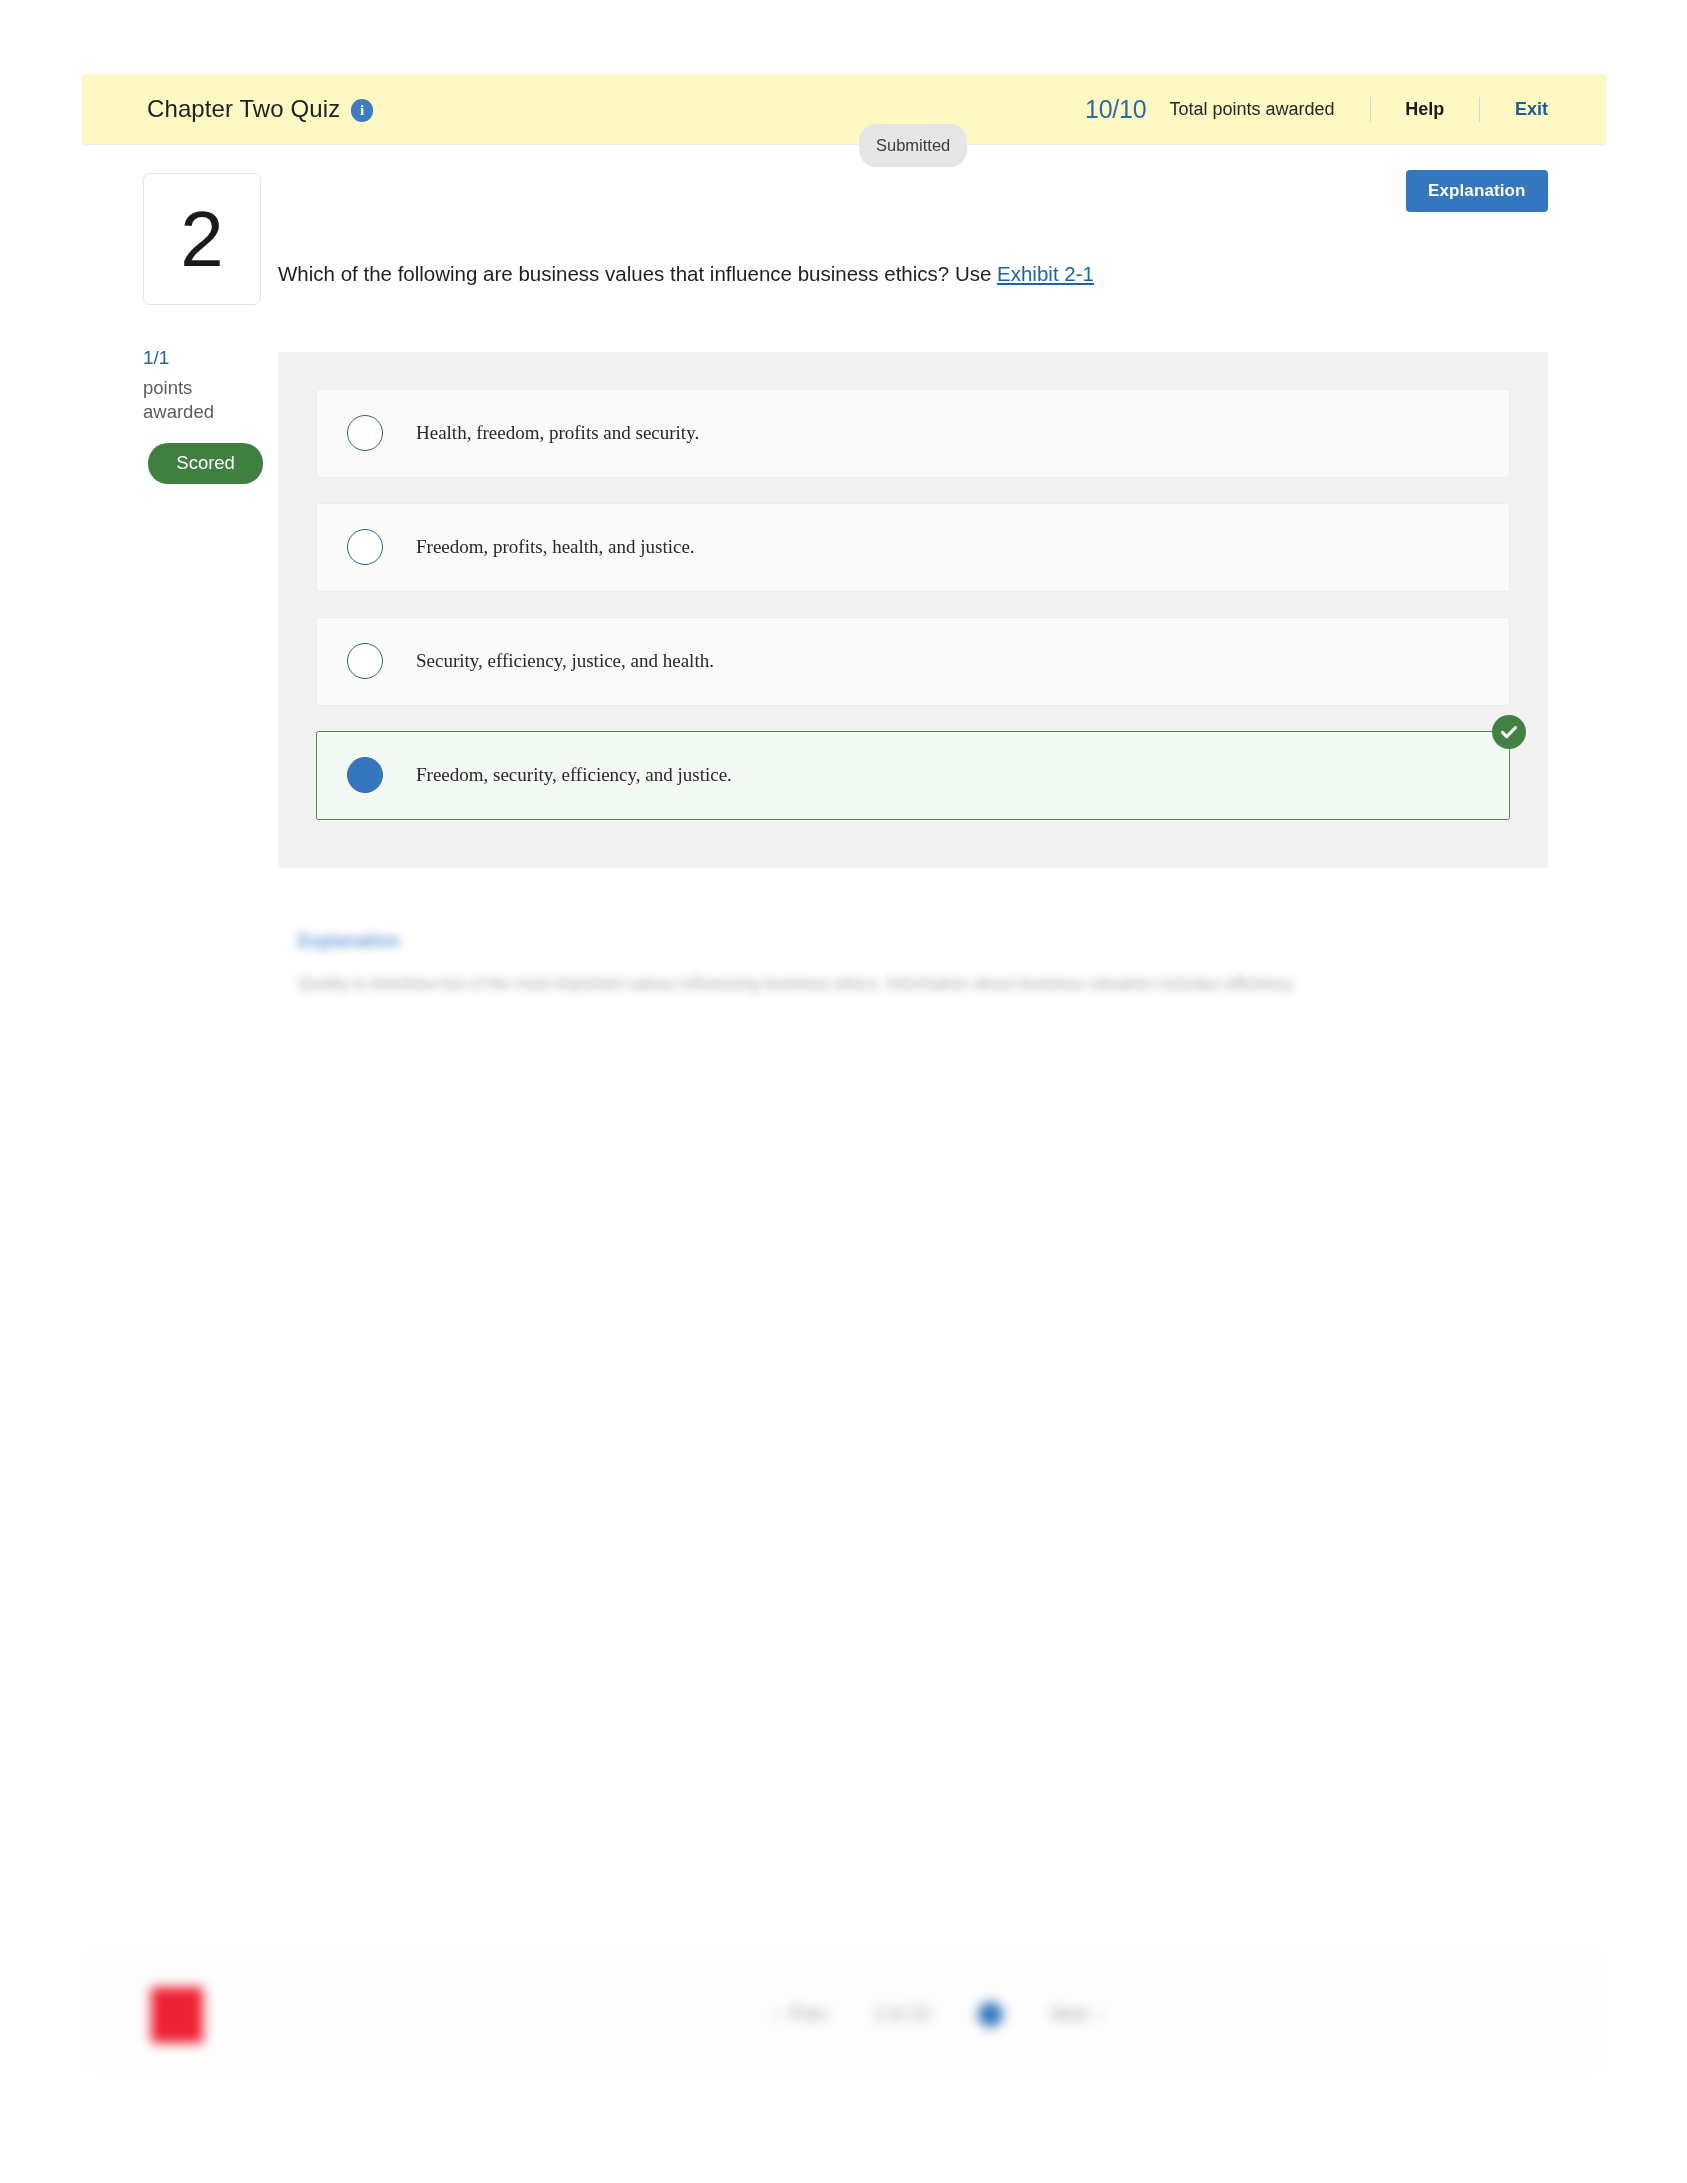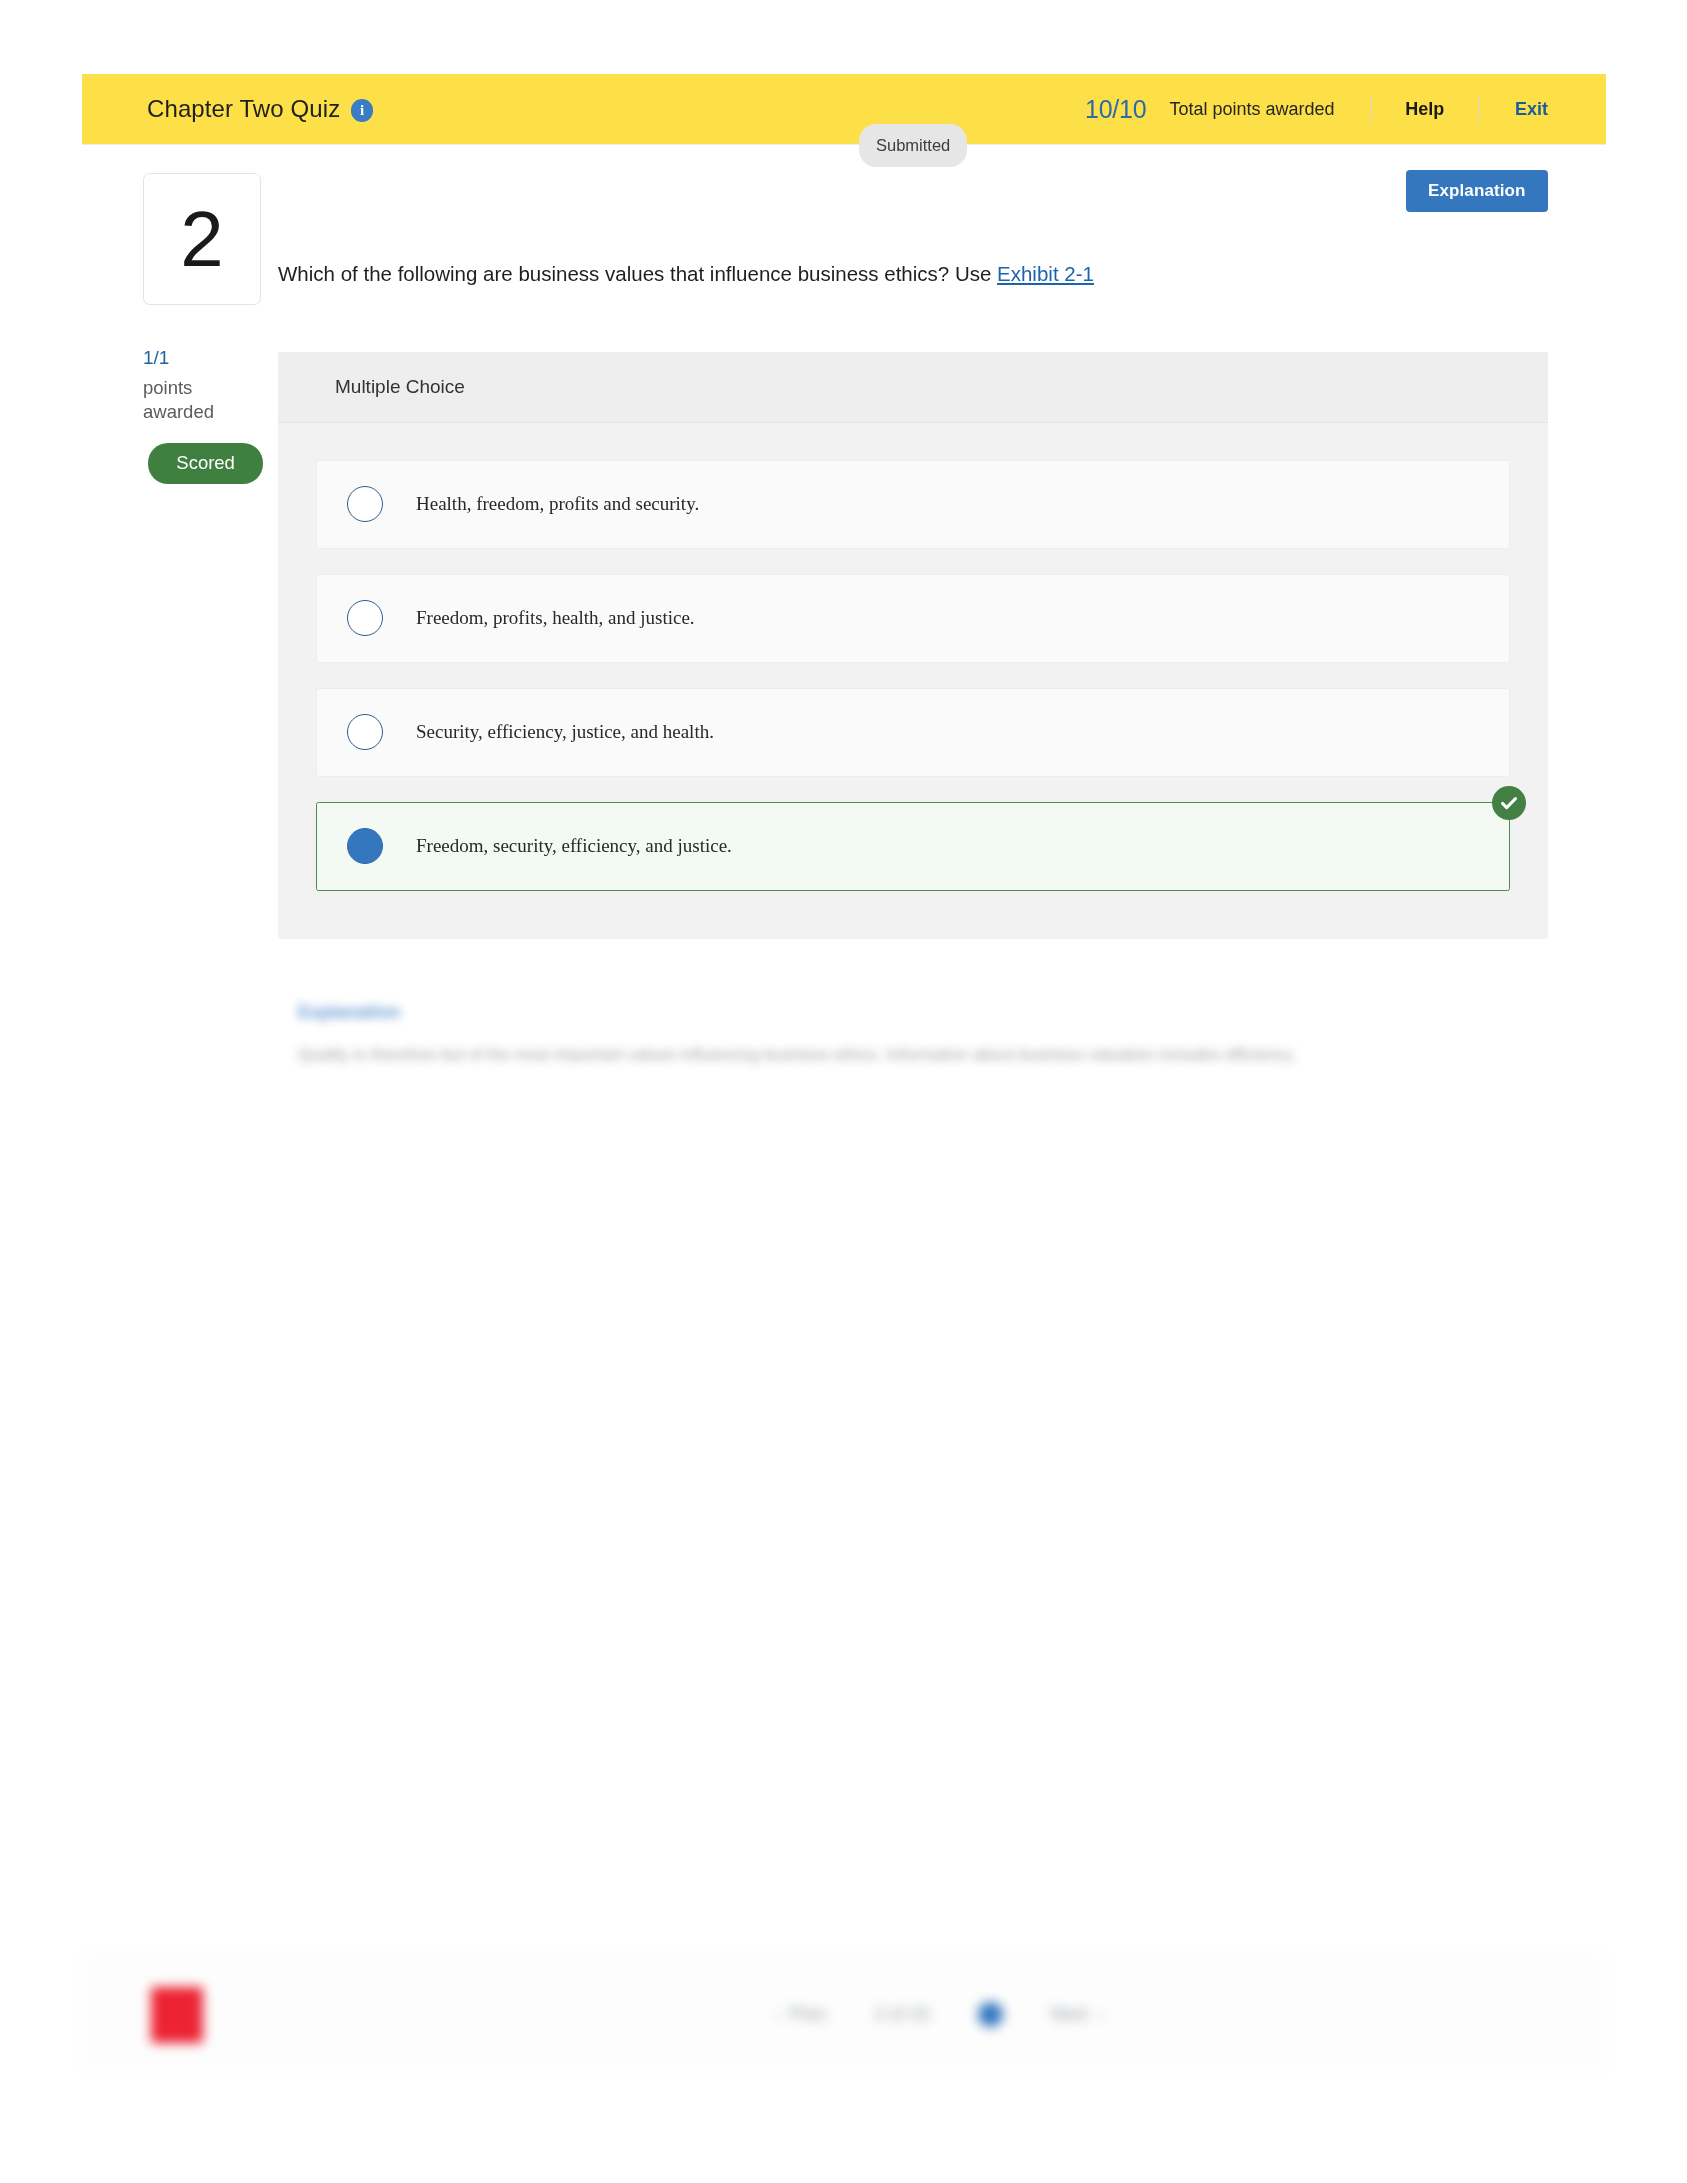--- a/index.html
+++ b/index.html
@@ -17,21 +17,21 @@
     top: 74px;
     width: 1524px;
     min-height: 2009px;
     background: #ffffff;
   }
 
   
   .header {
     position: relative;
     height: 71px;
-    background: #fde047;
+    background: #fef9c3;
     border-bottom: 0.7px solid #ececec;
     display: flex;
     align-items: center;
     text-align: right;
   }
   .header-left {
     display: flex;
     align-items: center;
     gap: 10.6px;
     padding-left: 65px;
@@ -352,21 +352,20 @@
         <div class="scored-badge">Scored</div>
       </div>
 
       <div class="q-col">
 
         <div class="q-text">
           <span>Which of the following are business values that influence business ethics? Use </span><a>Exhibit 2-1</a>
         </div>
 
         <div class="answer-panel">
-          <div class="answer-panel-head">Multiple Choice</div>
 
           <div class="answer-list">
 
             <div class="option">
               <span class="radio"></span>
               <span class="option-text">Health, freedom, profits and security.</span>
             </div>
 
             <div class="option">
               <span class="radio"></span>

